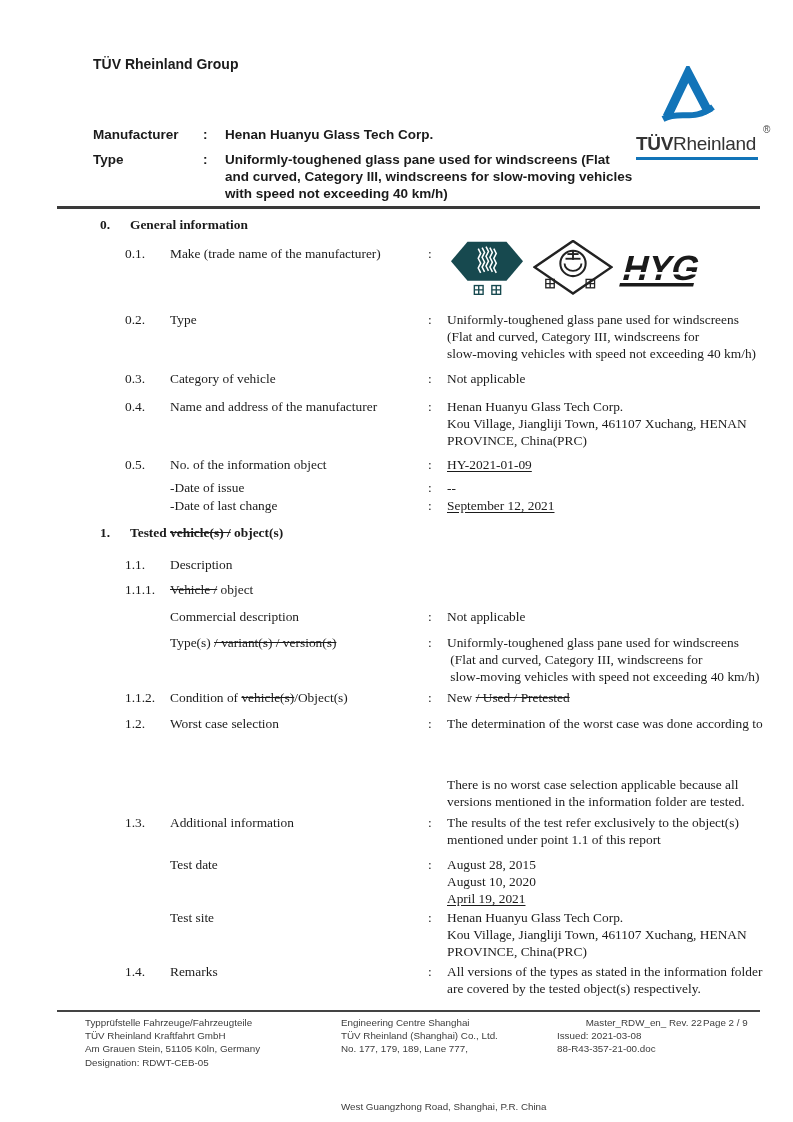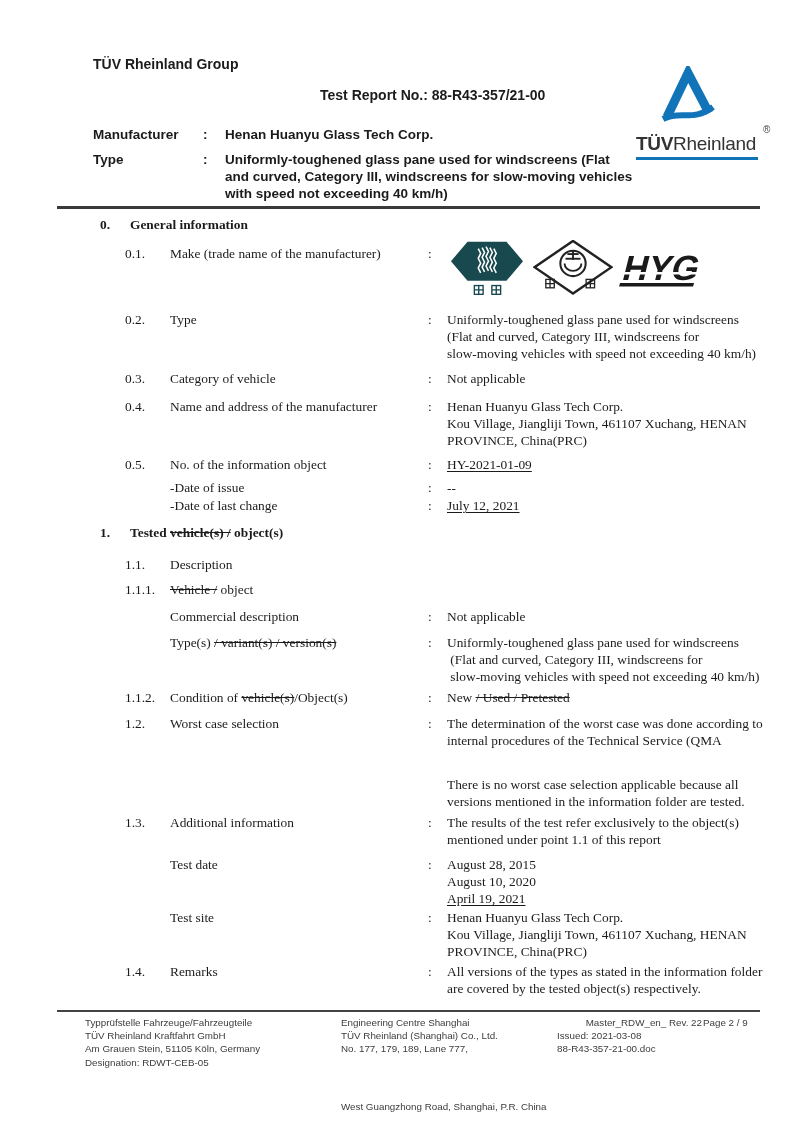--- a/index.html
+++ b/index.html
@@ -33,21 +33,20 @@
             font-size:9.8px; line-height:13.2px; color:#3c3c3c; }
   .fline { white-space:nowrap; }
 </style>
 </head>
 <body>
 
 <div class="page">
 
   <div class="abs sans b" style="left:93px; top:56px; font-size:14px;">TÜV Rheinland Group</div>
 
-  <div class="abs sans b" style="left:320px; top:87px; font-size:14px;">Test Report No.: 88-R43-357/21-00</div>
 
   <div class="row sans b" style="top:126px; font-size:13.5px; line-height:17px;">
     <span class="hdr-label">Manufacturer</span>
     <span class="hdr-colon">:</span>
     <span class="hdr-val">Henan Huanyu Glass Tech Corp.</span>
   </div>
 
   <div class="row sans b" style="top:151px; font-size:13.5px; line-height:17px;">
     <span class="hdr-label">Type</span>
     <span class="hdr-colon">:</span>
@@ -165,21 +164,21 @@
     <span class="val u">HY-2021-01-09</span>
   </div>
   <div class="row" style="top:479px;">
     <span class="lbl">-Date of issue</span>
     <span class="c">:</span>
     <span class="val">--</span>
   </div>
   <div class="row" style="top:497px;">
     <span class="lbl">-Date of last change</span>
     <span class="c">:</span>
-    <span class="val u">July 12, 2021</span>
+    <span class="val u">September 12, 2021</span>
   </div>
 
   <div class="row b" style="top:524px;">
     <span class="n2">1.</span>
     <span class="t2"><span>Tested </span><s>vehicle(s) /</s><span> object(s)</span></span>
   </div>
 
   <div class="row" style="top:556px;">
     <span class="n">1.1.</span>
     <span class="lbl">Description</span>
@@ -212,21 +211,20 @@
     <span class="c">:</span>
     <span class="val"><span>New </span><s>/ Used / Pretested</s></span>
   </div>
 
   <div class="row" style="top:715px;">
     <span class="n">1.2.</span>
     <span class="lbl">Worst case selection</span>
     <span class="c">:</span>
     <span class="val">
       <span class="vline" style="display:block;">The determination of the worst case was done according to</span>
-      <span class="vline" style="display:block;">internal procedures of the Technical Service (QMA</span>
     </span>
   </div>
   <div class="row" style="top:776px;">
     <span class="val">
       <span class="vline" style="display:block;">There is no worst case selection applicable because all</span>
       <span class="vline" style="display:block;">versions mentioned in the information folder are tested.</span>
     </span>
   </div>
 
   <div class="row" style="top:814px;">

